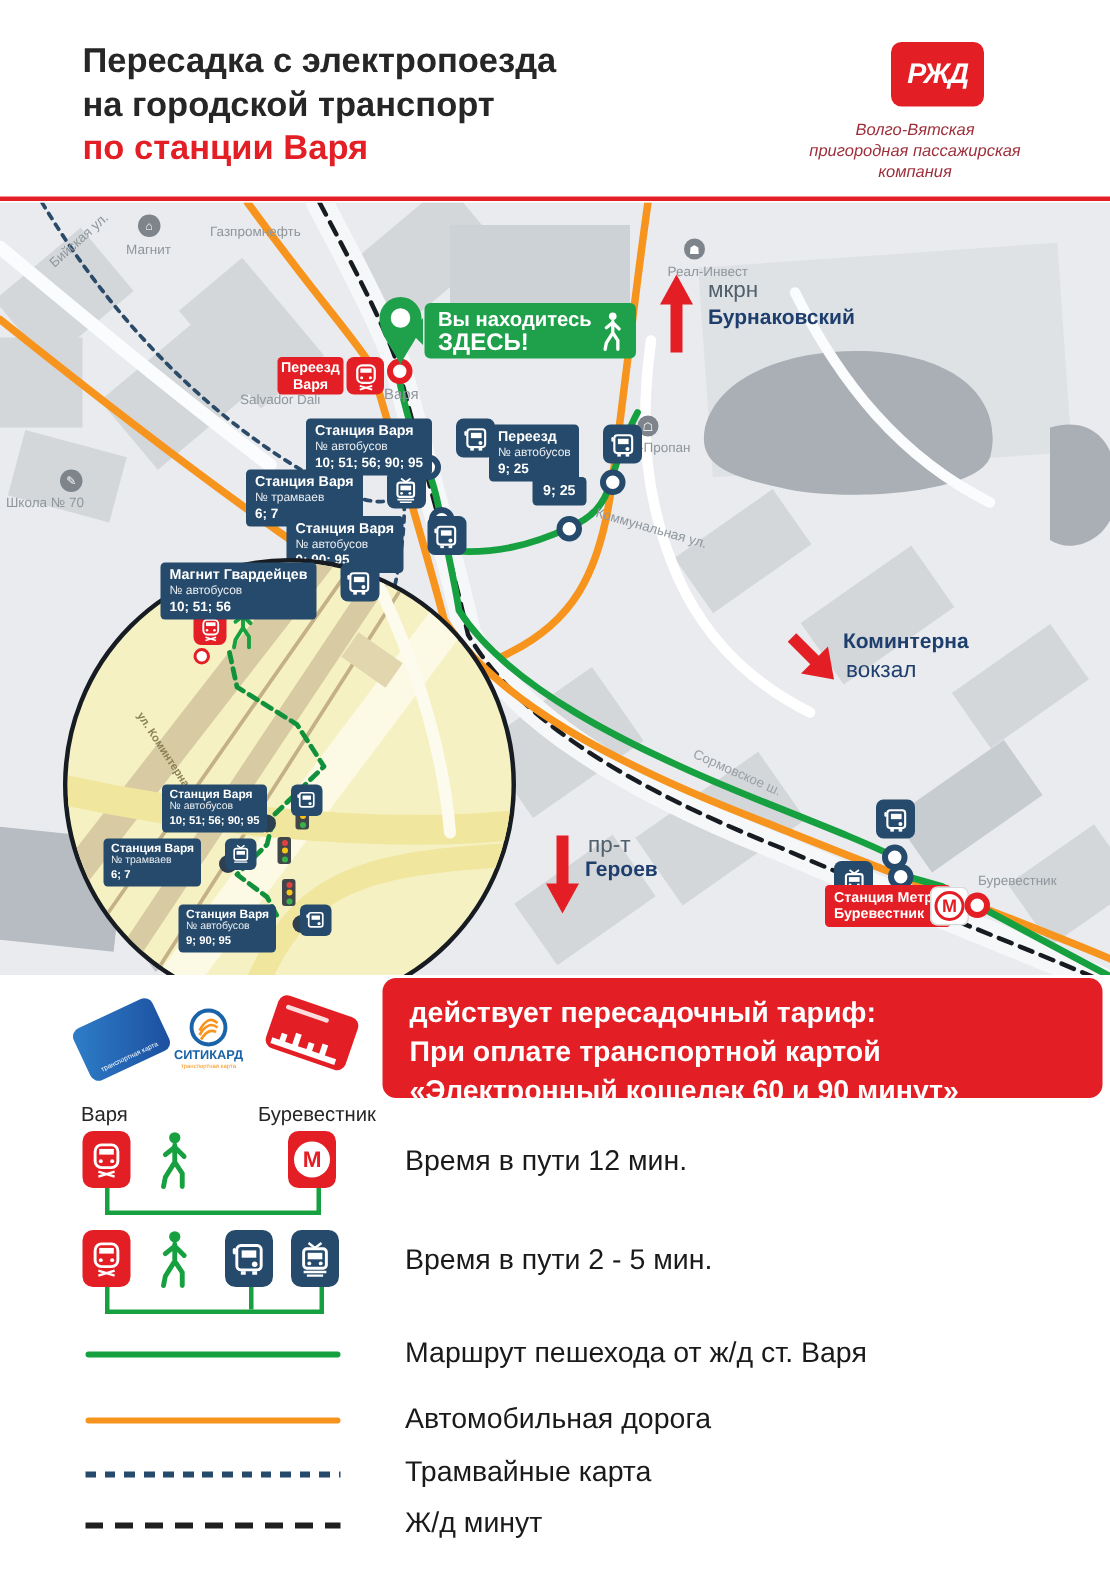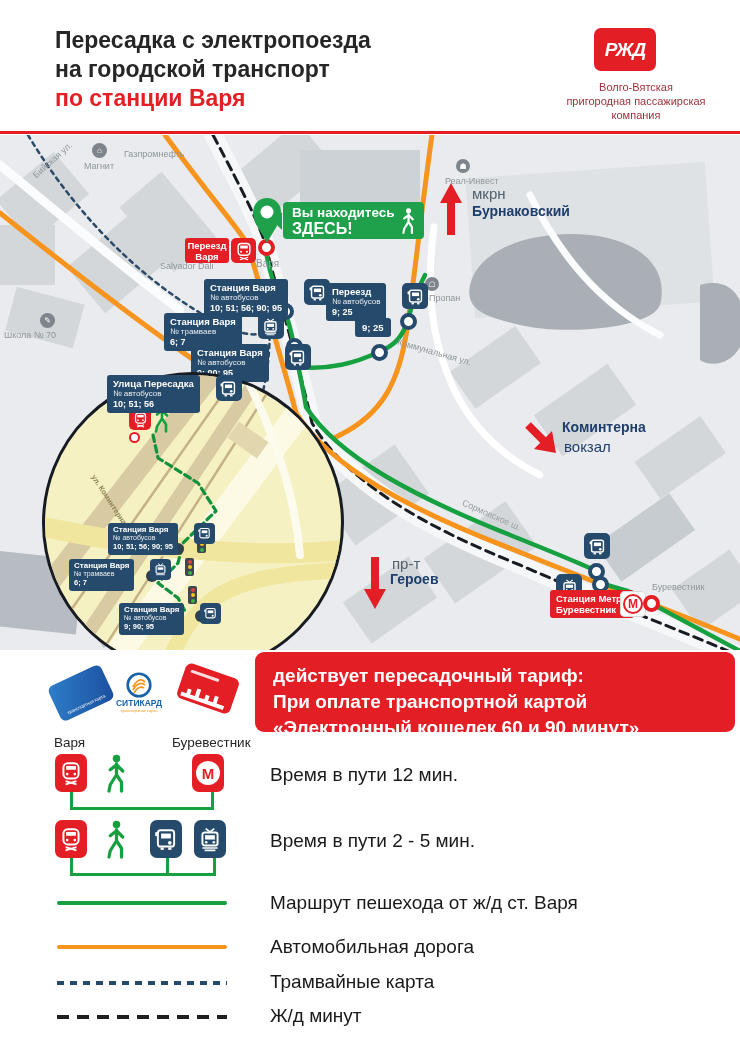--- a/index.html
+++ b/index.html
@@ -5,22 +5,22 @@
   html,body{margin:0;padding:0;background:#fff;}
   #poster{position:relative;width:740px;height:1046px;background:#fff;overflow:hidden;
           font-family:"Liberation Sans", sans-serif;color:#1a1a1a;}
   .abs{position:absolute;}
   
   .title{left:55px;top:26px;font-size:23px;font-weight:bold;line-height:29px;color:#262626;}
   .title .red{color:#e31e24;}
   .rzd-logo{left:594px;top:28px;width:62px;height:43px;background:#e31e24;border-radius:7px;
             display:flex;align-items:center;justify-content:center;color:#fff;
             font-style:italic;font-weight:bold;font-size:19px;letter-spacing:-1px;}
-  .company{left:548px;top:80px;width:176px;text-align:center;font-size:11px;line-height:14px;
-           color:#9e2f3a;}
+  .company{left:522px;top:80px;width:176px;text-align:center;font-size:11px;line-height:14px;
+           color:#9e2f3a;font-style:italic;}
   .divider{left:0;top:131px;width:740px;height:3px;background:#e31e24;}
   
   #map{left:0;top:135px;width:740px;height:515px;background:#e9ebee;overflow:hidden;}
   .map-label{font-size:9px;color:#8f969c;white-space:nowrap;}
   .poi{border-radius:50%;background:#7d848b;color:#fff;display:flex;align-items:center;
        justify-content:center;font-size:8px;}
   
   .stop-pair{display:flex;align-items:flex-start;gap:16px;z-index:4;}
   .stop-box{background:#254a6b;color:#fff;border-radius:3px;padding:3px 6px 4px;line-height:1.18;
             white-space:nowrap;}
@@ -166,21 +166,21 @@
         <path d="M165,0 C210,62 240,95 248,110 C268,180 283,228 296,278 C330,332 410,375 512,414 C595,448 676,477 742,505" stroke="#f7941d" stroke-width="5"></path>
 
         <path d="M265,112 C272,150 280,165 285,177 C290,190 292,200 294,211 C300,240 304,258 306,272 C338,322 415,362 510,400 C560,420 580,428 596,436 L600,448 L628,456 L742,517" stroke="#17a03f" stroke-width="4.5"></path>
         <path d="M298,232 C330,235 355,228 379,217 C396,210 403,200 407,187 C412,170 417,155 425,140" stroke="#17a03f" stroke-width="4.5"></path>
       </g>
     </svg>
 
     <div class="abs poi" style="left:92px;top:8px;width:15px;height:15px">⌂</div>
     <div class="abs map-label" style="left:84px;top:26px">Магнит</div>
     <div class="abs map-label" style="left:28px;top:20px;transform:rotate(-42deg)">Бийская ул.</div>
-    <div class="abs map-label" style="left:124px;top:14px">Газпромнефть</div>
+    <div class="abs map-label" style="left:140px;top:14px">Газпромнефть</div>
     <div class="abs poi" style="left:40px;top:178px;width:15px;height:15px">✎</div>
     <div class="abs map-label" style="left:4px;top:195px">Школа № 70</div>
     <div class="abs map-label" style="left:160px;top:126px">Salvador Dali</div>
     <div class="abs poi" style="left:456px;top:24px;width:14px;height:14px">☗</div>
     <div class="abs map-label" style="left:445px;top:41px">Реал-Инвест</div>
     <div class="abs poi" style="left:425px;top:142px;width:14px;height:14px">☖</div>
     <div class="abs map-label" style="left:420px;top:158px">А-Пропан</div>
     <div class="abs map-label" style="left:396px;top:212px;transform:rotate(16deg)">Коммунальная ул.</div>
     <div class="abs map-label" style="left:460px;top:375px;transform:rotate(24deg);color:#9aa1a7">Сормовское ш.</div>
     <div class="abs map-label" style="left:652px;top:447px">Буревестник</div>
@@ -307,21 +307,21 @@
             <rect x="7.5" y="7" width="9" height="4.5" fill="#fff"></rect>
             <circle cx="15.5" cy="15.5" r="1.7" fill="#fff"></circle>
             <rect x="2" y="5.5" width="2" height="4" rx="1" fill="#fff"></rect>
             <rect x="7" y="19.8" width="3" height="2.2" fill="#fff"></rect>
             <rect x="14" y="19.8" width="3" height="2.2" fill="#fff"></rect>
           </svg>
       </div>
     </div>
     <div class="abs stop-pair" style="left:107px;top:240px;z-index:7">
       <div class="stop-box">
-        <div class="t">Улица Пересадка</div>
+        <div class="t">Магнит Гвардейцев</div>
         <div class="s">№ автобусов</div>
         <div class="n">10; 51; 56</div>
       </div>
       <div class="stop-ico">
         <svg width="19" height="19" viewBox="0 0 24 24">
             <rect x="4.5" y="4" width="15" height="15" rx="2.5" fill="none" stroke="#fff" stroke-width="1.8"></rect>
             <rect x="7.5" y="7" width="9" height="4.5" fill="#fff"></rect>
             <circle cx="15.5" cy="15.5" r="1.7" fill="#fff"></circle>
             <rect x="2" y="5.5" width="2" height="4" rx="1" fill="#fff"></rect>
             <rect x="7" y="19.8" width="3" height="2.2" fill="#fff"></rect>

